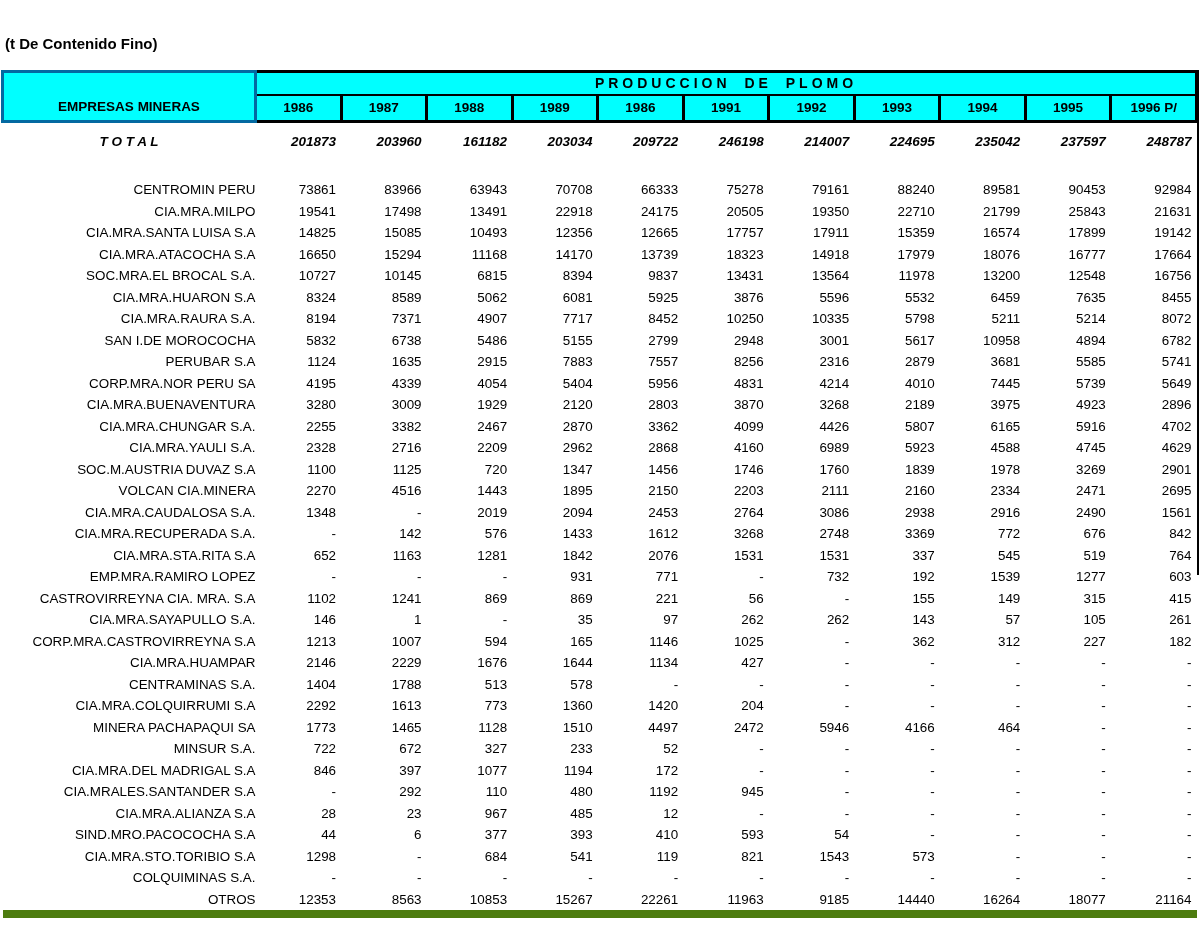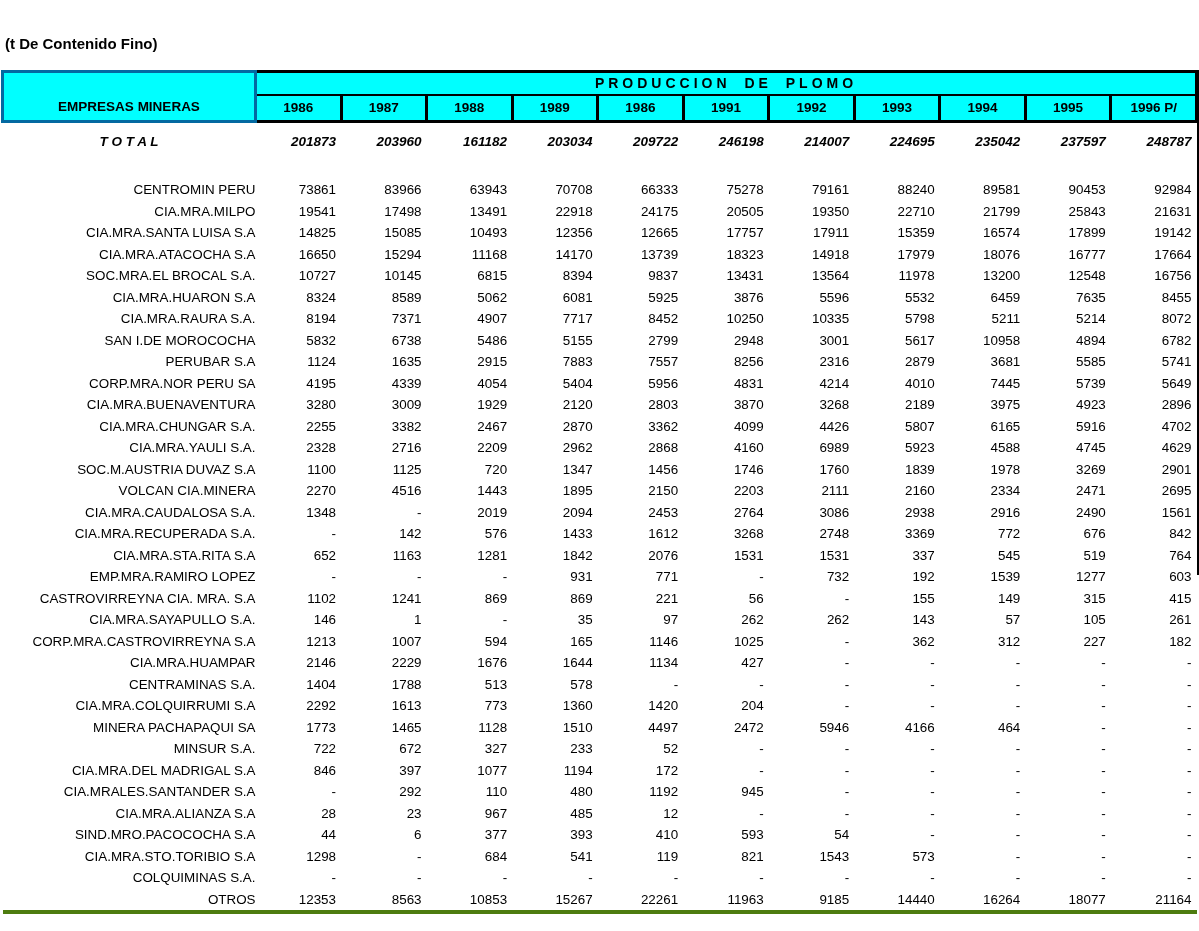--- a/index.html
+++ b/index.html
@@ -33,21 +33,21 @@
     text-align:center; font-size:13.5px; height:27px;
   }
 
   tbody td { font-size:13.4px; height:21.5px; line-height:21.5px; padding:0; white-space:nowrap; overflow:hidden; }
   tbody td.name { text-align:right;  padding-left:4px; }
   tbody td.num  { text-align:right; padding-right:5px; }
 
   tr.total-row td { font-weight:bold; height:38px; line-height:38px; font-size:13.5px;font-style:italic; }
   tr.total-row td.name { text-align:center; padding-left:0; }
   tr.spacer-row td { height:18px; line-height:18px; }
-  tbody tr:last-child td { border-bottom:4px solid #4d7c0f; }
+  tbody tr:last-child td { border-bottom:8px solid #4d7c0f; }
 
   .right-edge { position:absolute; top:70px; right:0; width:2px; height:505px; background:#000; }
 
   .source {
     position:absolute; left:3px; top:913px; font-size:13px; font-weight:bold; font-style:italic;
     white-space:pre;
   }
 </style>
 </head>
 <body>

